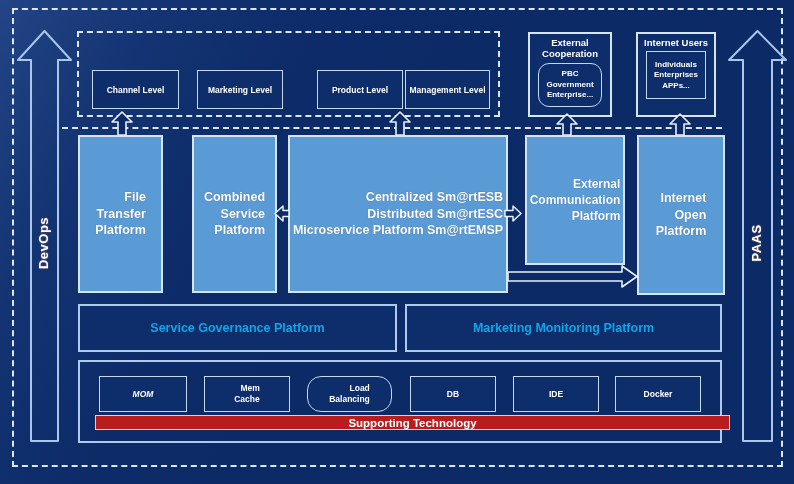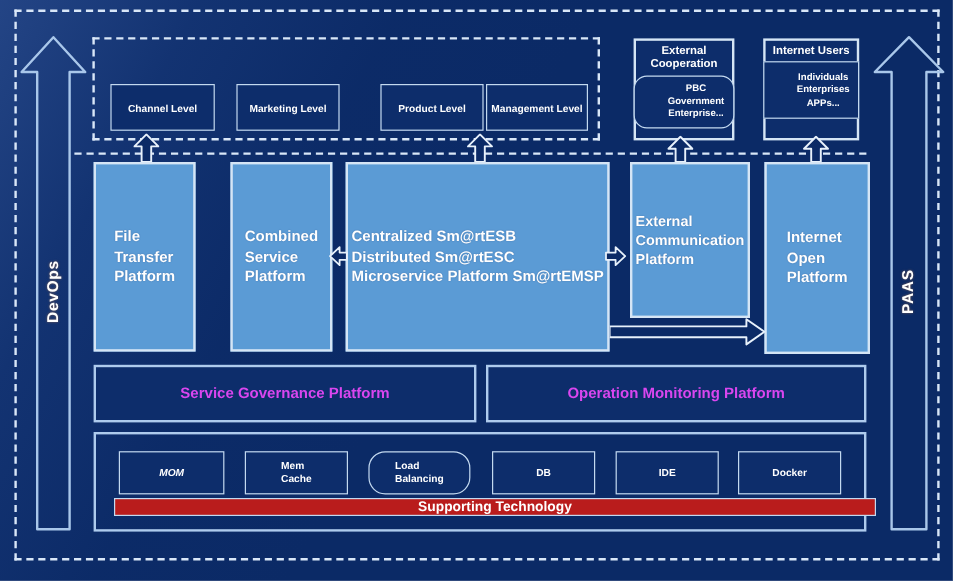--- a/index.html
+++ b/index.html
@@ -14,34 +14,34 @@
   .sheen {
     position:absolute; inset:0;
     background:linear-gradient(118deg, rgba(92,130,205,0.30) 0%, rgba(60,98,175,0.16) 16%, rgba(30,60,130,0.05) 32%, rgba(0,0,0,0) 48%);
     pointer-events:none;
   }
   .outer-dashed {
     position:absolute; left:12px; top:8px; width:771px; height:459px;
     border:2px dashed #d9e7f8; box-sizing:border-box;
   }
   .abs { position:absolute; box-sizing:border-box; }
-  .center { display:flex; align-items:center; justify-content:center; text-align:left; }
+  .center { display:flex; align-items:center; justify-content:center; text-align:right; }
   .prelines { white-space:pre-line; }
 
   .box-light {
     background:#5b9bd5;
     border:2px solid #d5e5f5;
     color:#ffffff; font-weight:600;
     font-size:12.5px; line-height:1.35;
     text-shadow:0 0 1px rgba(20,40,90,0.45);
   }
   .box-dark {
     background:#0d2d6b;
     border:2px solid #aecbed;
-    color:#d946ef; font-weight:700;
+    color:#0ea5e9; font-weight:700;
   }
   .dash-box {
     border:2px dashed #d9e7f8;
     background:transparent;
   }
   .level-box {
     background:#0d2d6b;
     border:1.5px solid #c3d9f0;
     font-size:8.5px; font-weight:700;
   }
@@ -53,21 +53,21 @@
   .titled-box {
     background:#0d2d6b;
     border:2px solid #d5e5f5;
     display:flex; flex-direction:column; align-items:center;
   }
   .titled-box .tb-title { font-size:9.5px; font-weight:700; text-align:center; line-height:1.2; margin-top:3px; }
   .titled-box .tb-inner {
     border:1.5px solid #c3d9f0; background:#0d2d6b;
     font-size:8px; font-weight:700; line-height:1.3;
     flex:0 0 auto; margin-top:3px;
-    display:flex; align-items:center; justify-content:center; text-align:center;padding-left:20px;
+    display:flex; align-items:center; justify-content:center; text-align:center;
   }
   .hdash {
     position:absolute; border-top:2px dashed #d9e7f8; height:0;
   }
   .vlabel {
     position:absolute; width:100px; height:20px;
     transform:rotate(-90deg);
     font-size:13px; font-weight:700; letter-spacing:0.5px;
     text-align:center; line-height:20px;
     color:#ffffff;
@@ -171,21 +171,21 @@
   </svg>
 
   <svg class="abs" style="left:508px; top:264px;" width="131" height="25" viewBox="0 0 131 25">
     <polygon points="0,8 114,8 114,2 129,12.5 114,23 114,17 0,17" fill="#0b2a66" stroke="#e8f1fb" stroke-width="1.6" stroke-linejoin="round"></polygon>
   </svg>
 
   <div class="abs box-dark center" style="left:78px; top:304px; width:319px; height:48px; font-size:12.5px;">
     <span>Service Governance Platform</span>
   </div>
   <div class="abs box-dark center" style="left:405px; top:304px; width:317px; height:48px; font-size:12.5px;">
-    <span>Operation Monitoring Platform</span>
+    <span>Marketing Monitoring Platform</span>
   </div>
 
   <div class="abs" style="left:78px; top:360px; width:644px; height:83px; border:2px solid #aecbed; background:transparent;">
     <div class="abs tech-box center prelines" style="left:19px; top:14px; width:88px; height:36px;font-style:italic;">
       <span class="prelines">MOM</span>
     </div>
     <div class="abs tech-box center prelines" style="left:124px; top:14px; width:86px; height:36px;">
       <span class="prelines">Mem
 Cache</span>
     </div>

